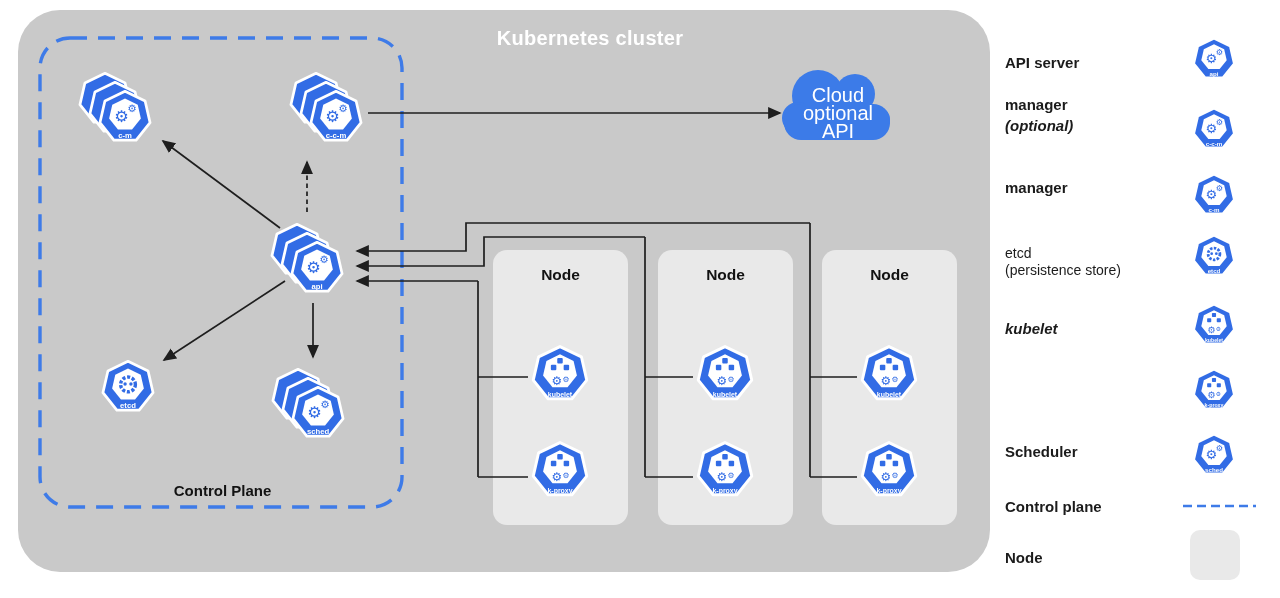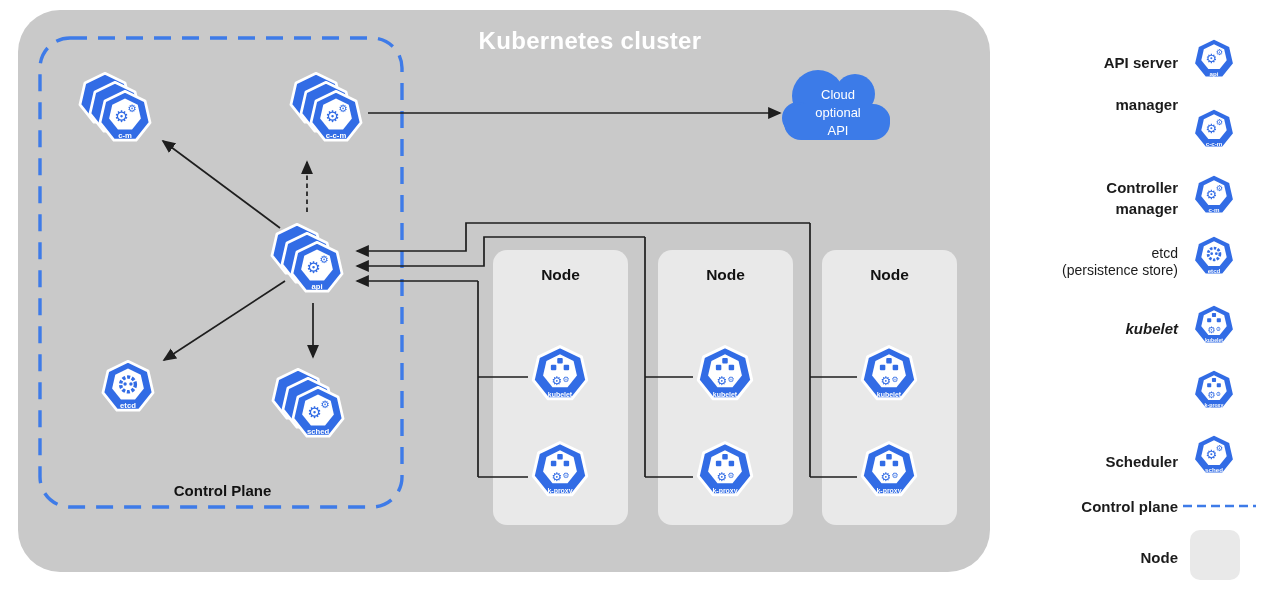--- a/index.html
+++ b/index.html
@@ -7,42 +7,42 @@
   .canvas {
     position:relative; width:1280px; height:598px; background:#ffffff;
     font-family:"Liberation Sans", sans-serif; overflow:hidden;
   }
   .cluster {
     position:absolute; left:18px; top:10px; width:972px; height:562px;
     background:#C9C9C9; border-radius:42px;
   }
   .title {
     position:absolute; left:440px; top:27px; width:300px; text-align:center;
-    font-size:24px; font-weight:700; color:#ffffff; letter-spacing:.3px;
+    font-size:20px; font-weight:700; color:#ffffff; letter-spacing:.3px;
   }
   .node-box {
     position:absolute; top:250px; width:135px; height:275px;
     background:#E9E9E9; border-radius:14px; z-index:2;
   }
   .node-title {
     padding-top:16px; text-align:center; font-size:15.5px; font-weight:700; color:#121212;
   }
   .overlay { position:absolute; left:0; top:0; z-index:5; pointer-events:none; }
   .cp-label {
     position:absolute; left:150px; top:482px; width:145px; text-align:center;
     font-size:15px; font-weight:700; color:#121212; z-index:6;
   }
   .icon { position:absolute; z-index:10; }
   .cloud-svg { position:absolute; left:780px; top:58px; z-index:9; }
   .cloud-text {
     position:absolute; left:786px; top:86px; width:104px; text-align:center;
-    font-size:13px; line-height:18px; color:#ffffff; z-index:10;
+    font-size:20px; line-height:18px; color:#ffffff; z-index:10;
   }
   .lg-label {
-    position:absolute; left:1005px; width:173px; text-align:right;
+    position:absolute; left:1005px; width:173px; text-align:left;
     font-size:15px; font-weight:600; color:#1b1b1b; line-height:21px;
   }
   .lg-label.small { font-weight:400; font-size:14px; line-height:17px; }
   .lg-label.it { font-style:italic; }
   .lg-label .opt { font-style:italic; }
   .lg-node-box {
     position:absolute; left:1190px; top:530px; width:50px; height:50px;
     background:#E9E9E9; border-radius:10px;
   }
 </style>
@@ -265,33 +265,33 @@
         <polygon points="0.00,-30.00 23.45,-18.70 29.25,6.68 13.02,27.03 -13.02,27.03 -29.25,6.68 -23.45,-18.70" fill="#326CE5" stroke="#fff" stroke-width="3.2" stroke-linejoin="round"></polygon>
         <polygon points="0.00,-21.50 14.85,-14.35 18.52,1.73 8.24,14.62 -8.24,14.62 -18.52,1.73 -14.85,-14.35" fill="#fff"></polygon>
         <text x="-4" y="6" font-size="19" text-anchor="middle" font-family="'DejaVu Sans',sans-serif" fill="#326CE5">⚙</text>
         <text x="8" y="-5.5" font-size="12" text-anchor="middle" font-family="'DejaVu Sans',sans-serif" fill="#326CE5">⚙</text>
         <text x="0" y="25" font-size="9" font-weight="bold" fill="#fff" text-anchor="middle" font-family="'Liberation Sans',sans-serif">api</text>
       </svg>
     </div>
 
   <div class="lg-label" style="top:94px">
     <div>manager</div>
+    <div class="opt">(optional)</div>
   </div>
   <div class="icon" style="left: 1190px; top: 105px; width: 48px; height: 48px;">
       <svg width="48" height="48" viewBox="-35 -35 70 70" style="position:absolute;left:0px;top:0px;overflow:visible">
         <polygon points="0.00,-30.00 23.45,-18.70 29.25,6.68 13.02,27.03 -13.02,27.03 -29.25,6.68 -23.45,-18.70" fill="#326CE5" stroke="#fff" stroke-width="3.2" stroke-linejoin="round"></polygon>
         <polygon points="0.00,-21.50 14.85,-14.35 18.52,1.73 8.24,14.62 -8.24,14.62 -18.52,1.73 -14.85,-14.35" fill="#fff"></polygon>
         <text x="-4" y="6" font-size="19" text-anchor="middle" font-family="'DejaVu Sans',sans-serif" fill="#326CE5">⚙</text>
         <text x="8" y="-5.5" font-size="12" text-anchor="middle" font-family="'DejaVu Sans',sans-serif" fill="#326CE5">⚙</text>
         <text x="0" y="25" font-size="9" font-weight="bold" fill="#fff" text-anchor="middle" font-family="'Liberation Sans',sans-serif">c-c-m</text>
       </svg>
     </div>
 
   <div class="lg-label" style="top:177px">
-    <div>Controller</div>
     <div>manager</div>
   </div>
   <div class="icon" style="left: 1190px; top: 171px; width: 48px; height: 48px;">
       <svg width="48" height="48" viewBox="-35 -35 70 70" style="position:absolute;left:0px;top:0px;overflow:visible">
         <polygon points="0.00,-30.00 23.45,-18.70 29.25,6.68 13.02,27.03 -13.02,27.03 -29.25,6.68 -23.45,-18.70" fill="#326CE5" stroke="#fff" stroke-width="3.2" stroke-linejoin="round"></polygon>
         <polygon points="0.00,-21.50 14.85,-14.35 18.52,1.73 8.24,14.62 -8.24,14.62 -18.52,1.73 -14.85,-14.35" fill="#fff"></polygon>
         <text x="-4" y="6" font-size="19" text-anchor="middle" font-family="'DejaVu Sans',sans-serif" fill="#326CE5">⚙</text>
         <text x="8" y="-5.5" font-size="12" text-anchor="middle" font-family="'DejaVu Sans',sans-serif" fill="#326CE5">⚙</text>
         <text x="0" y="25" font-size="9" font-weight="bold" fill="#fff" text-anchor="middle" font-family="'Liberation Sans',sans-serif">c-m</text>
       </svg>
@@ -334,21 +334,21 @@
         <polygon points="0.00,-21.50 14.85,-14.35 18.52,1.73 8.24,14.62 -8.24,14.62 -18.52,1.73 -14.85,-14.35" fill="#fff"></polygon>
         <rect x="-3" y="-17.5" width="6" height="6" rx="1.1" fill="#326CE5"></rect>
         <rect x="-10" y="-10" width="6" height="6" rx="1.1" fill="#326CE5"></rect>
         <rect x="4" y="-10" width="6" height="6" rx="1.1" fill="#326CE5"></rect>
         <text x="-3.5" y="11.5" font-size="13" text-anchor="middle" font-family="'DejaVu Sans',sans-serif" fill="#326CE5">⚙</text>
         <text x="6.5" y="9" font-size="8.5" text-anchor="middle" font-family="'DejaVu Sans',sans-serif" fill="#326CE5">⚙</text>
         <text x="0" y="25" font-size="7.6" font-weight="bold" fill="#fff" text-anchor="middle" font-family="'Liberation Sans',sans-serif">k-proxy</text>
       </svg>
     </div>
 
-  <div class="lg-label" style="top:451px">
+  <div class="lg-label" style="top:441px">
     <div>Scheduler</div>
   </div>
   <div class="icon" style="left: 1190px; top: 431px; width: 48px; height: 48px;">
       <svg width="48" height="48" viewBox="-35 -35 70 70" style="position:absolute;left:0px;top:0px;overflow:visible">
         <polygon points="0.00,-30.00 23.45,-18.70 29.25,6.68 13.02,27.03 -13.02,27.03 -29.25,6.68 -23.45,-18.70" fill="#326CE5" stroke="#fff" stroke-width="3.2" stroke-linejoin="round"></polygon>
         <polygon points="0.00,-21.50 14.85,-14.35 18.52,1.73 8.24,14.62 -8.24,14.62 -18.52,1.73 -14.85,-14.35" fill="#fff"></polygon>
         <text x="-4" y="6" font-size="19" text-anchor="middle" font-family="'DejaVu Sans',sans-serif" fill="#326CE5">⚙</text>
         <text x="8" y="-5.5" font-size="12" text-anchor="middle" font-family="'DejaVu Sans',sans-serif" fill="#326CE5">⚙</text>
         <text x="0" y="25" font-size="9" font-weight="bold" fill="#fff" text-anchor="middle" font-family="'Liberation Sans',sans-serif">sched</text>
       </svg>

